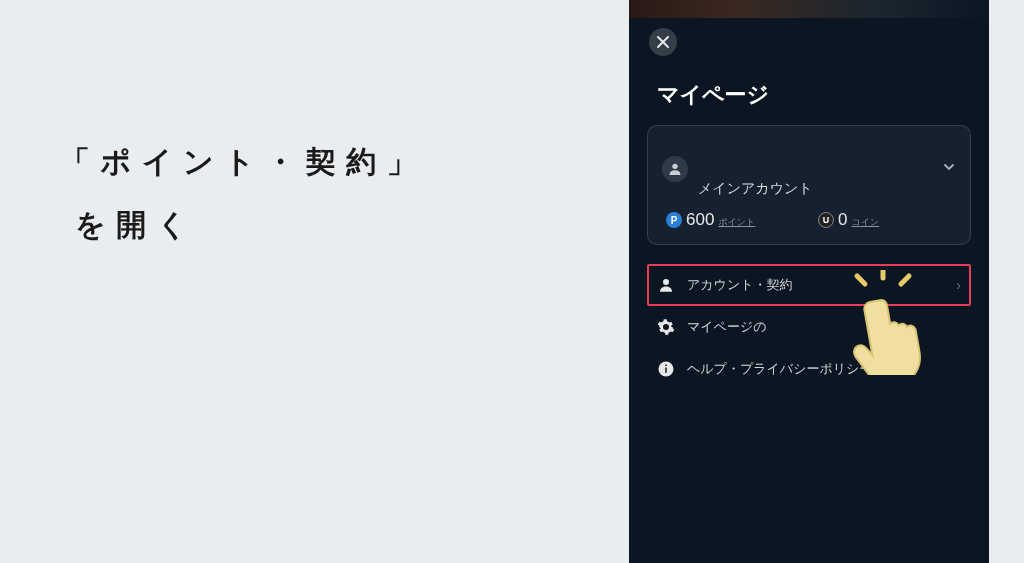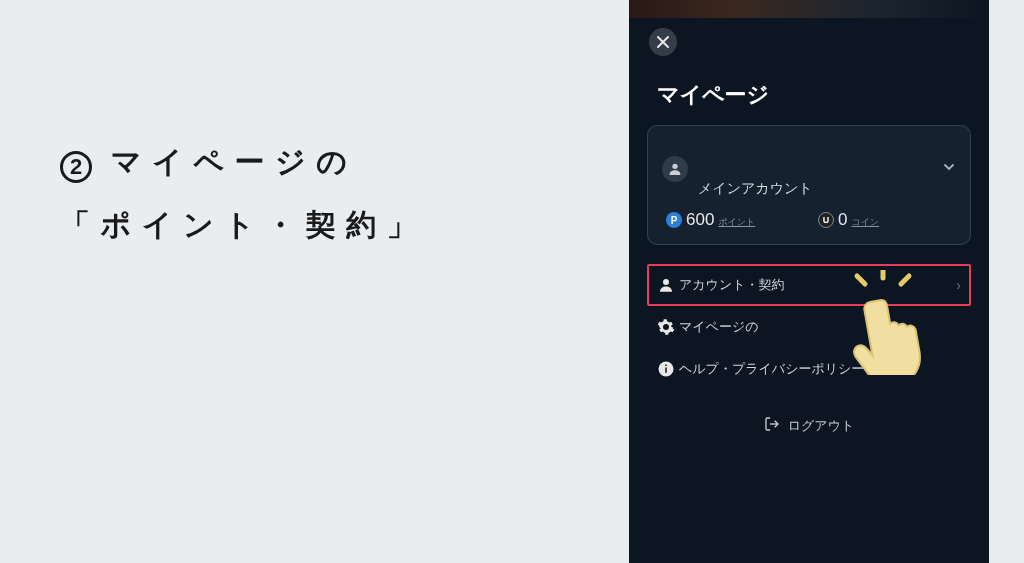--- a/index.html
+++ b/index.html
@@ -142,21 +142,21 @@
     }
     .menu-list {
       position: absolute;
       left: 18px;
       top: 264px;
       width: 324px;
     }
     .menu-item {
       display: flex;
       align-items: center;
-      gap: 4px;
+      gap: 12px;
       padding: 12px 10px;
       font-size: 13px;
       color: #d0d6dc;
       cursor: pointer;
       position: relative;
     }
     .menu-item.highlight {
       border: 2.5px solid #e83c5a;
       border-radius: 2px;
       padding: 10px 8px;
@@ -192,25 +192,22 @@
       top: 270px;
       width: 90px;
       height: 105px;
       pointer-events: none;
     }
   </style>
 </head>
 <body>
 
 <div class="instruction">
-  <div>
-    <span class="circled-two">2</span>
-    <span>マイページの</span>
-  </div>
   <div>「ポイント・契約」</div>
+  <div style="padding-left:0.5em">を開く</div>
 </div>
 
 <div class="phone-frame">
   <div class="phone-header"></div>
 
   <div class="close-btn">
     <svg viewBox="0 0 14 14">
       <line x1="2" y1="2" x2="12" y2="12" stroke="#e8e8e8" stroke-width="2" stroke-linecap="round"></line>
       <line x1="12" y1="2" x2="2" y2="12" stroke="#e8e8e8" stroke-width="2" stroke-linecap="round"></line>
     </svg>
@@ -276,30 +273,20 @@
         <svg viewBox="0 0 24 24" fill="#e8e8e8">
             <circle cx="12" cy="12" r="10"></circle>
             <rect x="11" y="10" width="2" height="7" fill="#0b1622"></rect>
             <rect x="11" y="6" width="2" height="2" fill="#0b1622"></rect>
           </svg>
       </span>
       <span class="menu-label">ヘルプ・プライバシーポリシー</span>
     </div>
   </div>
 
-  <div class="logout-row">
-    <span>
-      <svg width="16" height="16" viewBox="0 0 24 24" fill="none" stroke="#c8ced4" stroke-width="2">
-          <path d="M9 21H5a2 2 0 01-2-2V5a2 2 0 012-2h4"></path>
-          <path d="M16 17l5-5-5-5"></path>
-          <path d="M21 12H9"></path>
-        </svg>
-    </span>
-    <span>ログアウト</span>
-  </div>
 
   <div class="hand-pointer">
     <svg viewBox="0 0 90 105">
 
       <g stroke="#e6c968" stroke-width="5" stroke-linecap="round">
         <line x1="36" y1="8" x2="36" y2="0"></line>
         <line x1="18" y1="14" x2="10" y2="6"></line>
         <line x1="54" y1="14" x2="62" y2="6"></line>
       </g>
 

